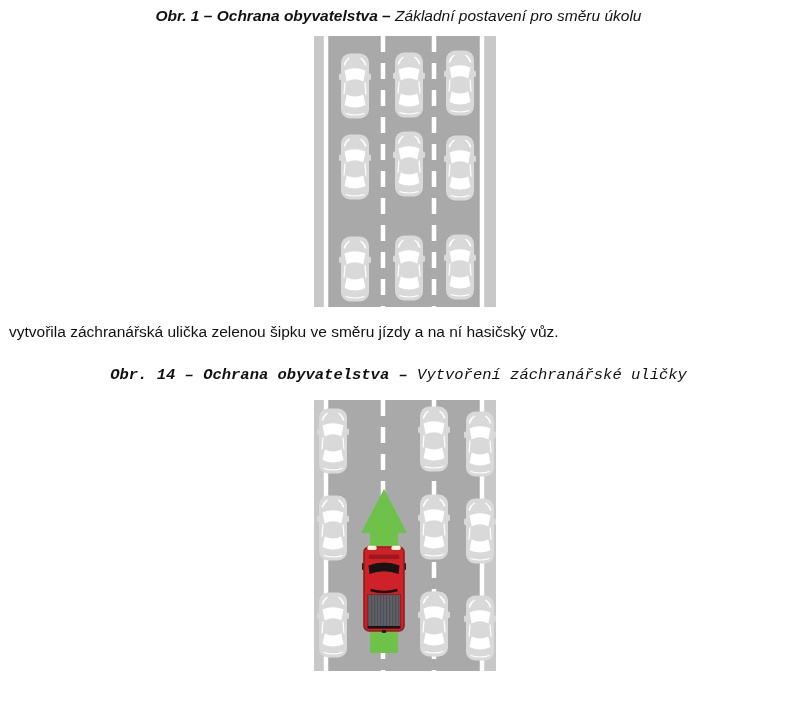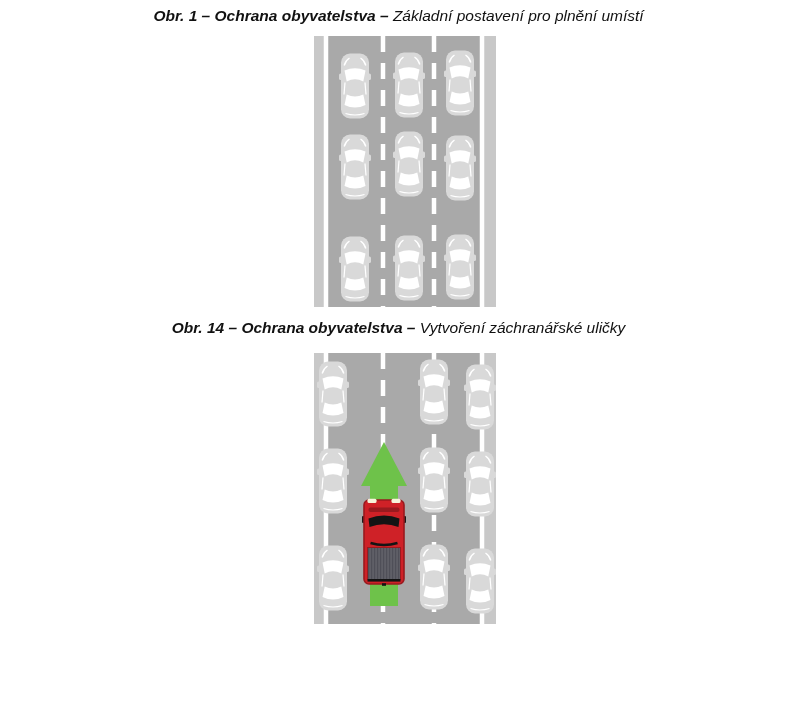--- a/index.html
+++ b/index.html
@@ -4,21 +4,21 @@
 <style>
   html,body{margin:0;padding:0;}
   body{
     width:797px;height:703px;overflow:hidden;background:#ffffff;
     font-family:"Liberation Sans",sans-serif;color:#111;
   }
   .caption{
     text-align:center;font-style:italic;font-size:15.5px;line-height:20px;
   }
   .caption-1{margin-top:6px;}
-  .caption-2{}
+  .caption-2{margin-top:19px;font-family:Liberation Mono, monospace;}
   .cap-prefix{font-weight:700;}
   .cap-title{font-weight:400;}
   .figwrap{display:flex;justify-content:center;}
   .figwrap-1{margin-top:10px;}
   .figwrap-2{margin-top:15px;}
   .figwrap svg{display:block;transform:translateX(6px);}
   .para{
     margin:11px 9px 0 9px;font-size:15.5px;line-height:27.5px;
   }
   .para .l1{text-align:justify;text-align-last:justify;}
@@ -55,21 +55,21 @@
       <rect x="6.5" y="9.5" width="31" height="4.5" rx="2" fill="var(--truck-red-dark)"></rect>
       <path d="M6.5 20.5 Q22 14.5 37.5 20.5 L36.5 29 Q22 23.5 7.5 29 Z" fill="var(--truck-glass)"></path>
       <path d="M8.5 45 Q22 49 35.5 45" stroke="var(--truck-glass)" stroke-width="2.6" fill="none"></path>
       <rect x="5.5" y="49.5" width="33" height="32" fill="url(#bedstripes)" stroke="var(--truck-red-dark)" stroke-width="1"></rect>
       <rect x="5.5" y="81" width="33" height="2.6" fill="#141414"></rect>
       <rect x="20" y="85.2" width="4" height="2.6" fill="#141414"></rect>
     </symbol>
   </defs>
 </svg>
 
-<div class="caption caption-1"><span class="cap-prefix">Obr. 1 – Ochrana obyvatelstva – </span><span class="cap-title">Základní postavení pro plnění umístí</span></div>
+<div class="caption caption-1"><span class="cap-prefix">Obr. 1 – Ochrana obyvatelstva – </span><span class="cap-title">Základní postavení pro směru úkolu</span></div>
 
 <div class="figwrap figwrap-1">
   <svg viewBox="0 0 182 271" width="182" height="271">
       <rect x="0" y="0" width="182" height="271" fill="#c8c8c8"></rect>
       <rect x="10" y="0" width="160" height="271" fill="#a9a9a9"></rect>
       <line x1="12" y1="0" x2="12" y2="271" stroke="#ffffff" stroke-width="4.5"></line>
       <line x1="168" y1="0" x2="168" y2="271" stroke="#ffffff" stroke-width="4.5"></line>
       <line x1="69" y1="0" x2="69" y2="271" stroke="#ffffff" stroke-width="4.5" stroke-dasharray="16 11"></line>
       <line x1="120" y1="0" x2="120" y2="271" stroke="#ffffff" stroke-width="4.5" stroke-dasharray="16 11"></line>
       <use x="25" y="17" width="32" height="66" href="#car" xlink:href="#car"></use>
@@ -78,20 +78,21 @@
       <use x="25" y="98" width="32" height="66" href="#car" xlink:href="#car"></use>
       <use x="79" y="95" width="32" height="66" href="#car" xlink:href="#car"></use>
       <use x="130" y="99" width="32" height="66" href="#car" xlink:href="#car"></use>
       <use x="25" y="200" width="32" height="66" href="#car" xlink:href="#car"></use>
       <use x="79" y="199" width="32" height="66" href="#car" xlink:href="#car"></use>
       <use x="130" y="198" width="32" height="66" href="#car" xlink:href="#car"></use>
     </svg>
 </div>
 
 <div class="para">
+  <div class="l2">vytvořila záchranářská ulička zelenou šipku ve směru jízdy a na ní hasičský vůz.</div>
 </div>
 
 <div class="caption caption-2"><span class="cap-prefix">Obr. 14 – Ochrana obyvatelstva – </span><span class="cap-title">Vytvoření záchranářské uličky</span></div>
 
 <div class="figwrap figwrap-2">
   <svg viewBox="0 0 182 271" width="182" height="271">
       <rect x="0" y="0" width="182" height="271" fill="#c8c8c8"></rect>
       <rect x="10" y="0" width="160" height="271" fill="#a9a9a9"></rect>
       <line x1="12" y1="0" x2="12" y2="271" stroke="#ffffff" stroke-width="4.5"></line>
       <line x1="168" y1="0" x2="168" y2="271" stroke="#ffffff" stroke-width="4.5"></line>

